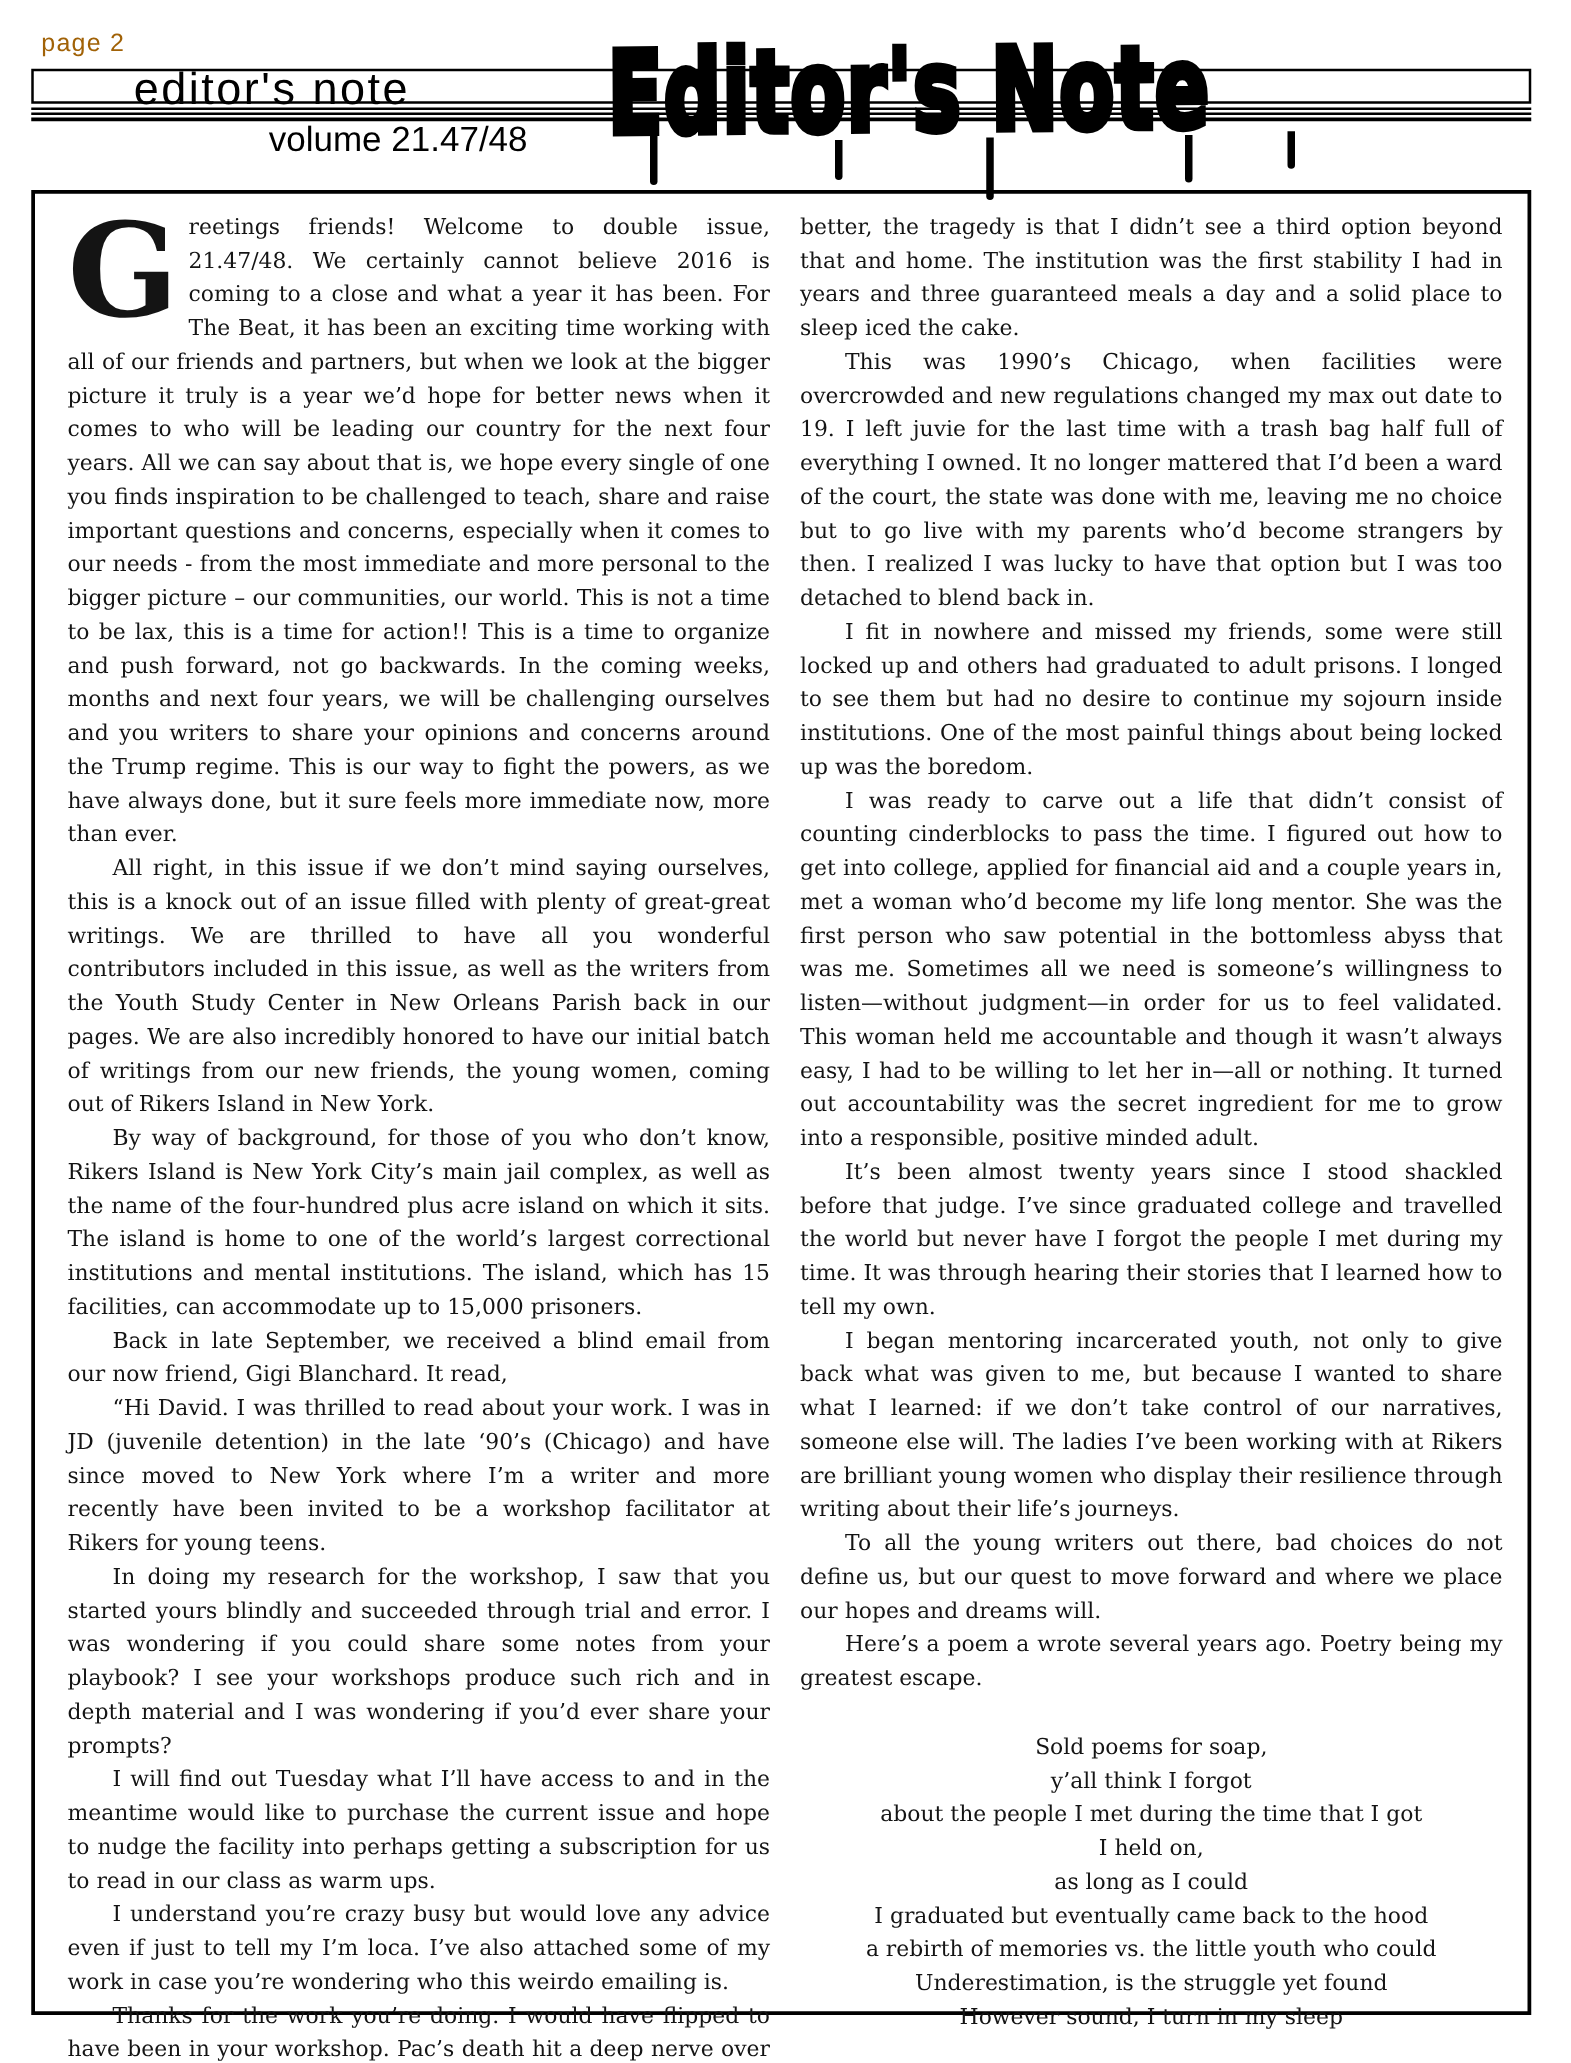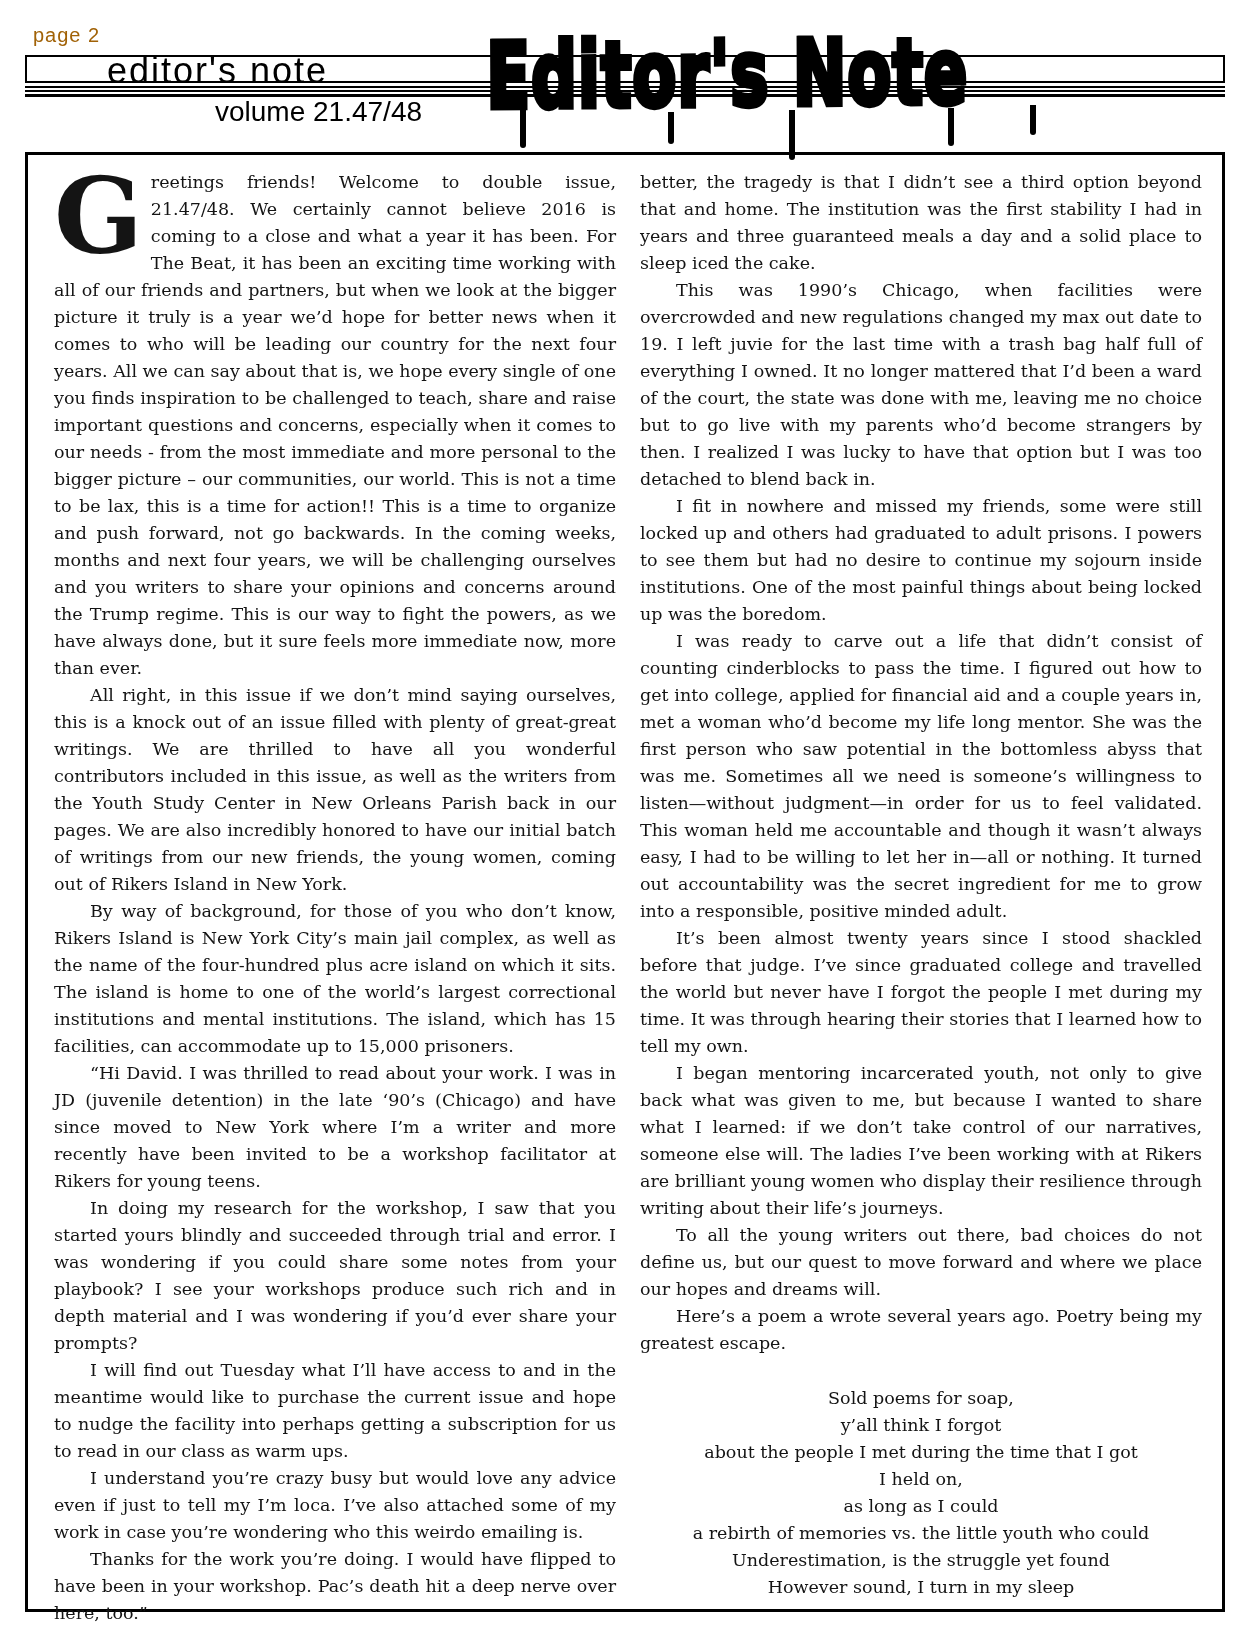--- a/index.html
+++ b/index.html
@@ -80,44 +80,46 @@
   <div class="drip" style="left:948px; top:108px; height:38px;"></div>
   <div class="drip" style="left:1030px; top:105px; height:30px;"></div>
 
   <div class="frame">
     <div class="cols">
 
       <div class="col">
         <p class="body"><span class="dropcap">G</span><span>reetings friends! Welcome to double issue, 21.47/48.  We certainly cannot believe 2016 is coming to a close and what a year it has been.  For The Beat, it has been an exciting time working with all of our friends and partners, but when we look at the bigger picture it truly is a year we’d hope for better news when it comes to who will be leading our country for the next four years.  All we can say about that is, we hope every single of one you finds inspiration to be challenged to teach, share and raise important questions and concerns, especially when it comes to our needs - from the most immediate and more personal to the bigger picture – our communities, our world. This is not a time to be lax, this is a time for action!! This is a time to organize and push forward, not go backwards.  In the coming weeks, months and next four years, we will be challenging ourselves and you writers to share your opinions and concerns around the Trump regime.  This is our way to fight the powers, as we have always done, but it sure feels more immediate now, more than ever.</span></p>
         <p class="body indent">All right, in this issue if we don’t mind saying ourselves, this is a knock out of an issue filled with plenty of great-great writings. We are thrilled to have all you wonderful contributors included in this issue, as well as the writers from the Youth Study Center in New Orleans Parish back in our pages.  We are also incredibly honored to have our initial batch of writings from our new friends, the young women, coming out of Rikers Island in New York.</p>
         <p class="body indent">By way of background, for those of you who don’t know, Rikers Island is New York City’s main jail complex, as well as the name of the four-hundred plus acre island on which it sits. The island is home to one of the world’s largest correctional institutions and mental institutions. The island, which has 15 facilities, can accommodate up to 15,000 prisoners.</p>
+        <p class="body indent">Back in late September, we received a blind email from our now friend, Gigi Blanchard.  It read,</p>
         <p class="body indent">“Hi David. I was thrilled to read about your work. I was in JD (juvenile detention) in the late ‘90’s (Chicago) and have since moved to New York where I’m a writer and more recently have been invited to be a workshop facilitator at Rikers for young teens.</p>
         <p class="body indent">In doing my research for the workshop, I saw that you started yours blindly and succeeded through trial and error. I was wondering if you could share some notes from your playbook? I see your workshops produce such rich and in depth material and I was wondering if you’d ever share your prompts?</p>
         <p class="body indent">I will find out Tuesday what I’ll have access to and in the meantime would like to purchase the current issue and hope to nudge the facility into perhaps getting a subscription for us to read in our class as warm ups.</p>
         <p class="body indent">I understand you’re crazy busy but would love any advice even if just to tell my I’m loca. I’ve also attached some of my work in case you’re wondering who this weirdo emailing is.</p>
         <p class="body indent">Thanks for the work you’re doing. I would have flipped to have been in your workshop. Pac’s death hit a deep nerve over here, too.”</p>
 
       </div>
 
       <div class="col">
         <p class="body italic">better, the tragedy is that I didn’t see a third option beyond that and home. The institution was the first stability I had in years and three guaranteed meals a day and a solid place to sleep iced the cake.</p>
         <p class="body italic indent">This was 1990’s Chicago, when facilities were overcrowded and new regulations changed my max out date to 19. I left juvie for the last time with a trash bag half full of everything I owned. It no longer mattered that I’d been a ward of the court, the state was done with me, leaving me no choice but to go live with my parents who’d become strangers by then. I realized I was lucky to have that option but I was too detached to blend back in.</p>
-        <p class="body italic indent">I fit in nowhere and missed my friends, some were still locked up and others had graduated to adult prisons. I powers to see them but had no desire to continue my sojourn inside institutions. One of the most painful things about being locked up was the boredom.</p>
+        <p class="body italic indent">I fit in nowhere and missed my friends, some were still locked up and others had graduated to adult prisons. I longed to see them but had no desire to continue my sojourn inside institutions. One of the most painful things about being locked up was the boredom.</p>
         <p class="body italic indent">I was ready to carve out a life that didn’t consist of counting cinderblocks to pass the time. I figured out how to get into college, applied for financial aid and a couple years in, met a woman who’d become my life long mentor. She was the first person who saw potential in the bottomless abyss that was me. Sometimes all we need is someone’s willingness to listen—without judgment—in order for us to feel validated. This woman held me accountable and though it wasn’t always easy, I had to be willing to let her in—all or nothing. It turned out accountability was the secret ingredient for me to grow into a responsible, positive minded adult.</p>
         <p class="body italic indent">It’s been almost twenty years since I stood shackled before that judge. I’ve since graduated college and travelled the world but never have I forgot the people I met during my time. It was through hearing their stories that I learned how to tell my own.</p>
         <p class="body italic indent">I began mentoring incarcerated youth, not only to give back what was given to me, but because I wanted to share what I learned: if we don’t take control of our narratives, someone else will. The ladies I’ve been working with at Rikers are brilliant young women who display their resilience through writing about their life’s journeys.</p>
         <p class="body italic indent">To all the young writers out there, bad choices do not define us, but our quest to move forward and where we place our hopes and dreams will.</p>
         <p class="body italic indent">Here’s a poem a wrote several years ago. Poetry being my greatest escape.</p>
 
         <div class="poem">
           <p>Sold poems for soap,</p>
           <p>y’all think I forgot</p>
           <p>about the people I met during the time that I got</p>
           <p>I held on,</p>
           <p>as long as I could</p>
+          <p>I graduated but eventually came back to the hood</p>
           <p>a rebirth of memories vs. the little youth who could</p>
           <p>Underestimation, is the struggle yet found</p>
           <p>However sound, I turn in my sleep</p>
 
         </div>
 
       </div>
 
     </div>
   </div>

